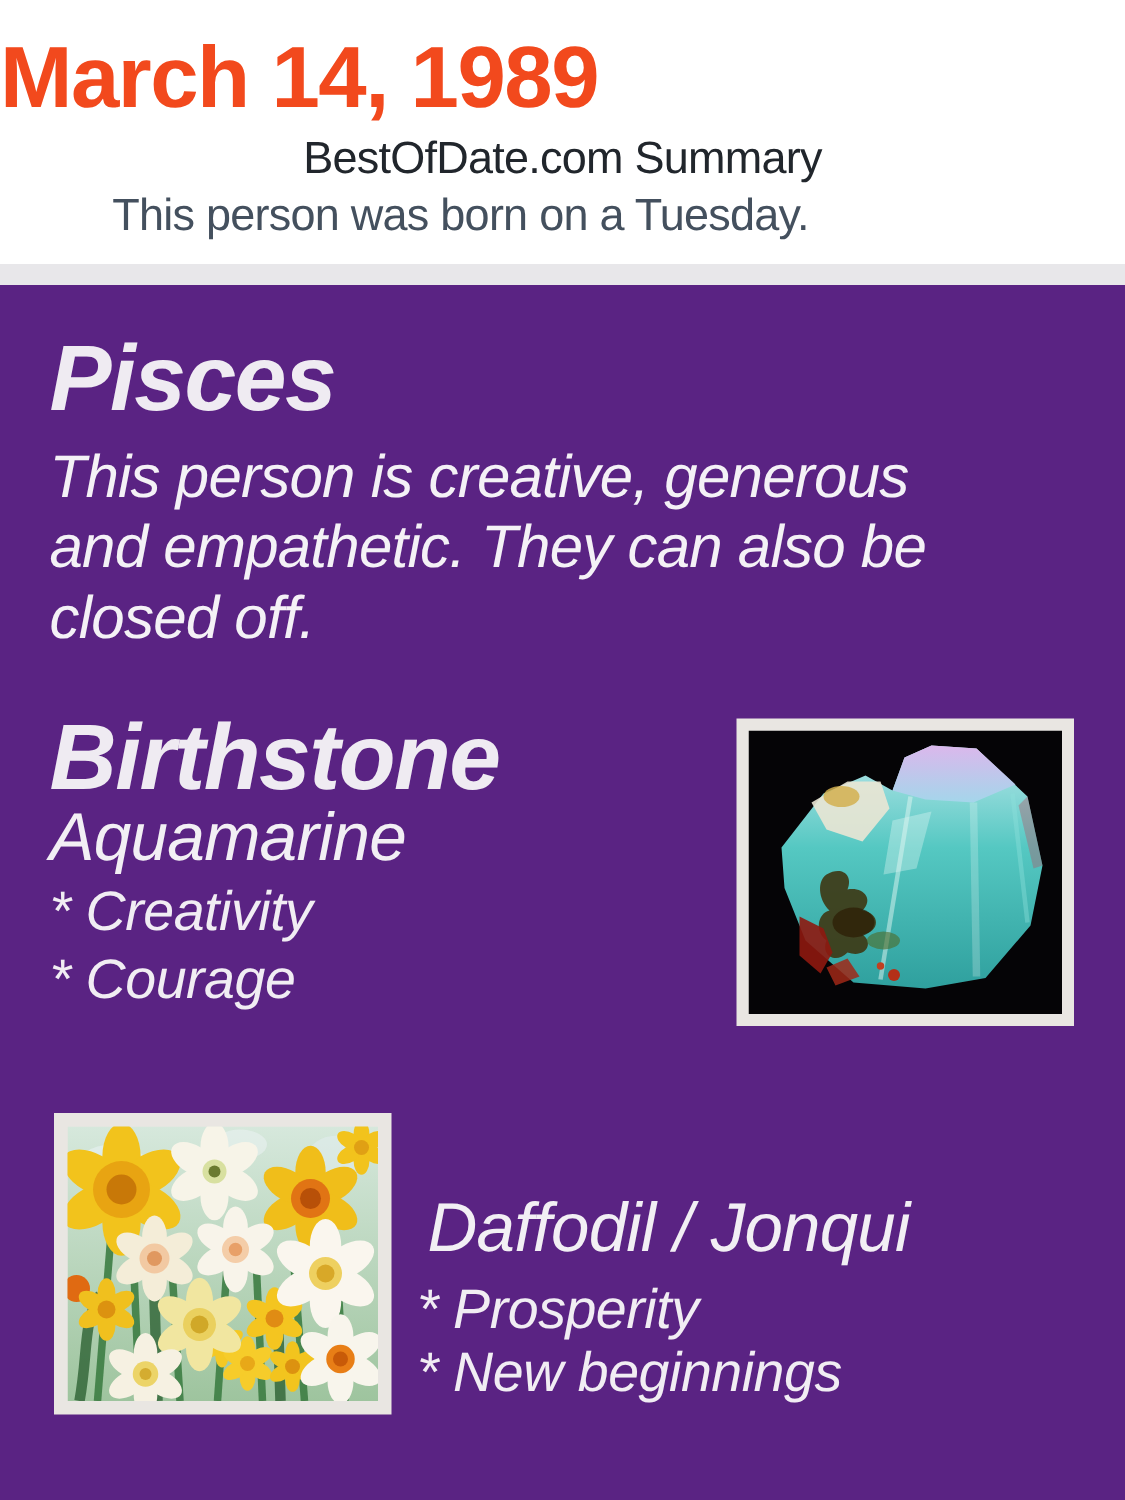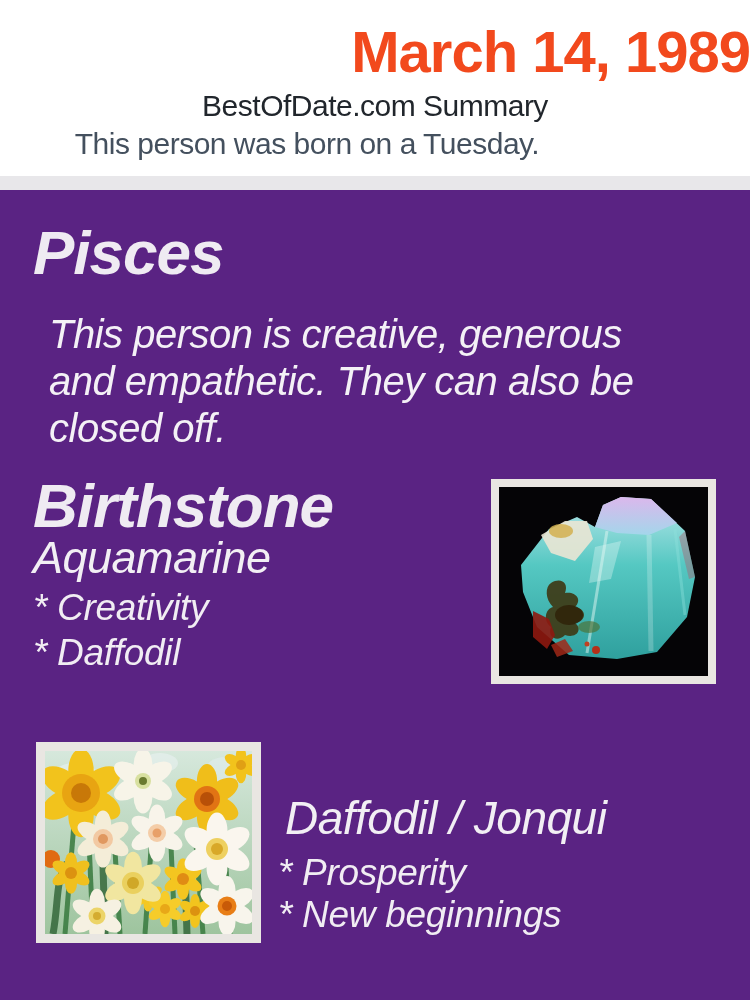--- a/index.html
+++ b/index.html
@@ -3,21 +3,21 @@
 <meta charset="utf-8">
 <style>
   html,body{margin:0;padding:0;background:#ffffff;}
   #page{
     position:relative;width:750px;height:1000px;overflow:hidden;
     background:#ffffff;
     font-family:"Liberation Sans","DejaVu Sans",sans-serif;
   }
   
   .hdr-date{
-    position:absolute;top:18px;left:0;width:750px;text-align:right;
+    position:absolute;top:18px;left:0;width:750px;text-align:left;
     font-size:58px;line-height:67px;font-weight:bold;letter-spacing:-1px;
     color:#F2491D;
   }
   .hdr-site{
     position:absolute;top:85px;left:0;width:750px;text-align:center;
     font-size:30px;line-height:41px;font-weight:normal;letter-spacing:-0.5px;
     color:#21262C;
   }
   .hdr-born{
     position:absolute;top:126px;left:0;width:614px;text-align:center;
@@ -33,21 +33,21 @@
     position:absolute;top:190px;left:0;width:750px;height:810px;
     background:#5A2383;color:#F0EDF3;font-style:italic;
   }
   .h-big{
     position:absolute;left:33px;margin:0;
     font-size:62px;line-height:62px;font-weight:bold;letter-spacing:-1px;
     color:#EFEBF2;
   }
   #pisces-title{top:32px;}          
   .zodiac-desc{
-    position:absolute;top:105px;left:33px;width:640px;margin:16px;
+    position:absolute;top:105px;left:33px;width:640px;margin:0;
     font-size:40px;line-height:47px;letter-spacing:-0.5px;color:#F4F1F6;
   }
   #birthstone-title{top:285px;}     
   .stone-name{
     position:absolute;top:341px;left:33px;margin:0;
     font-size:45px;line-height:54px;font-weight:normal;letter-spacing:-0.5px;
     color:#F2EFF4;
   }
   ul.traits{
     position:absolute;left:33px;margin:0;padding:0;list-style:none;
@@ -85,21 +85,21 @@
 
   <div class="panel">
 
     <h1 class="h-big" id="pisces-title">Pisces</h1>
     <p class="zodiac-desc">This person is creative, generous and empathetic. They can also be closed off.</p>
 
     <h1 class="h-big" id="birthstone-title">Birthstone</h1>
     <p class="stone-name">Aquamarine</p>
     <ul class="traits" id="birthstone-traits">
       <li>* Creativity</li>
-      <li>* Daffodil</li>
+      <li>* Courage</li>
     </ul>
 
     <div class="photo" id="stone-photo">
       <svg viewBox="0 0 209 189" preserveAspectRatio="none">
         <defs>
           <linearGradient id="bodyGrad" x1="0" y1="0" x2="0" y2="1">
             <stop offset="0" stop-color="#B9E6EA"></stop>
             <stop offset="0.42" stop-color="#55C8C2"></stop>
             <stop offset="1" stop-color="#2FA09E"></stop>
           </linearGradient>

